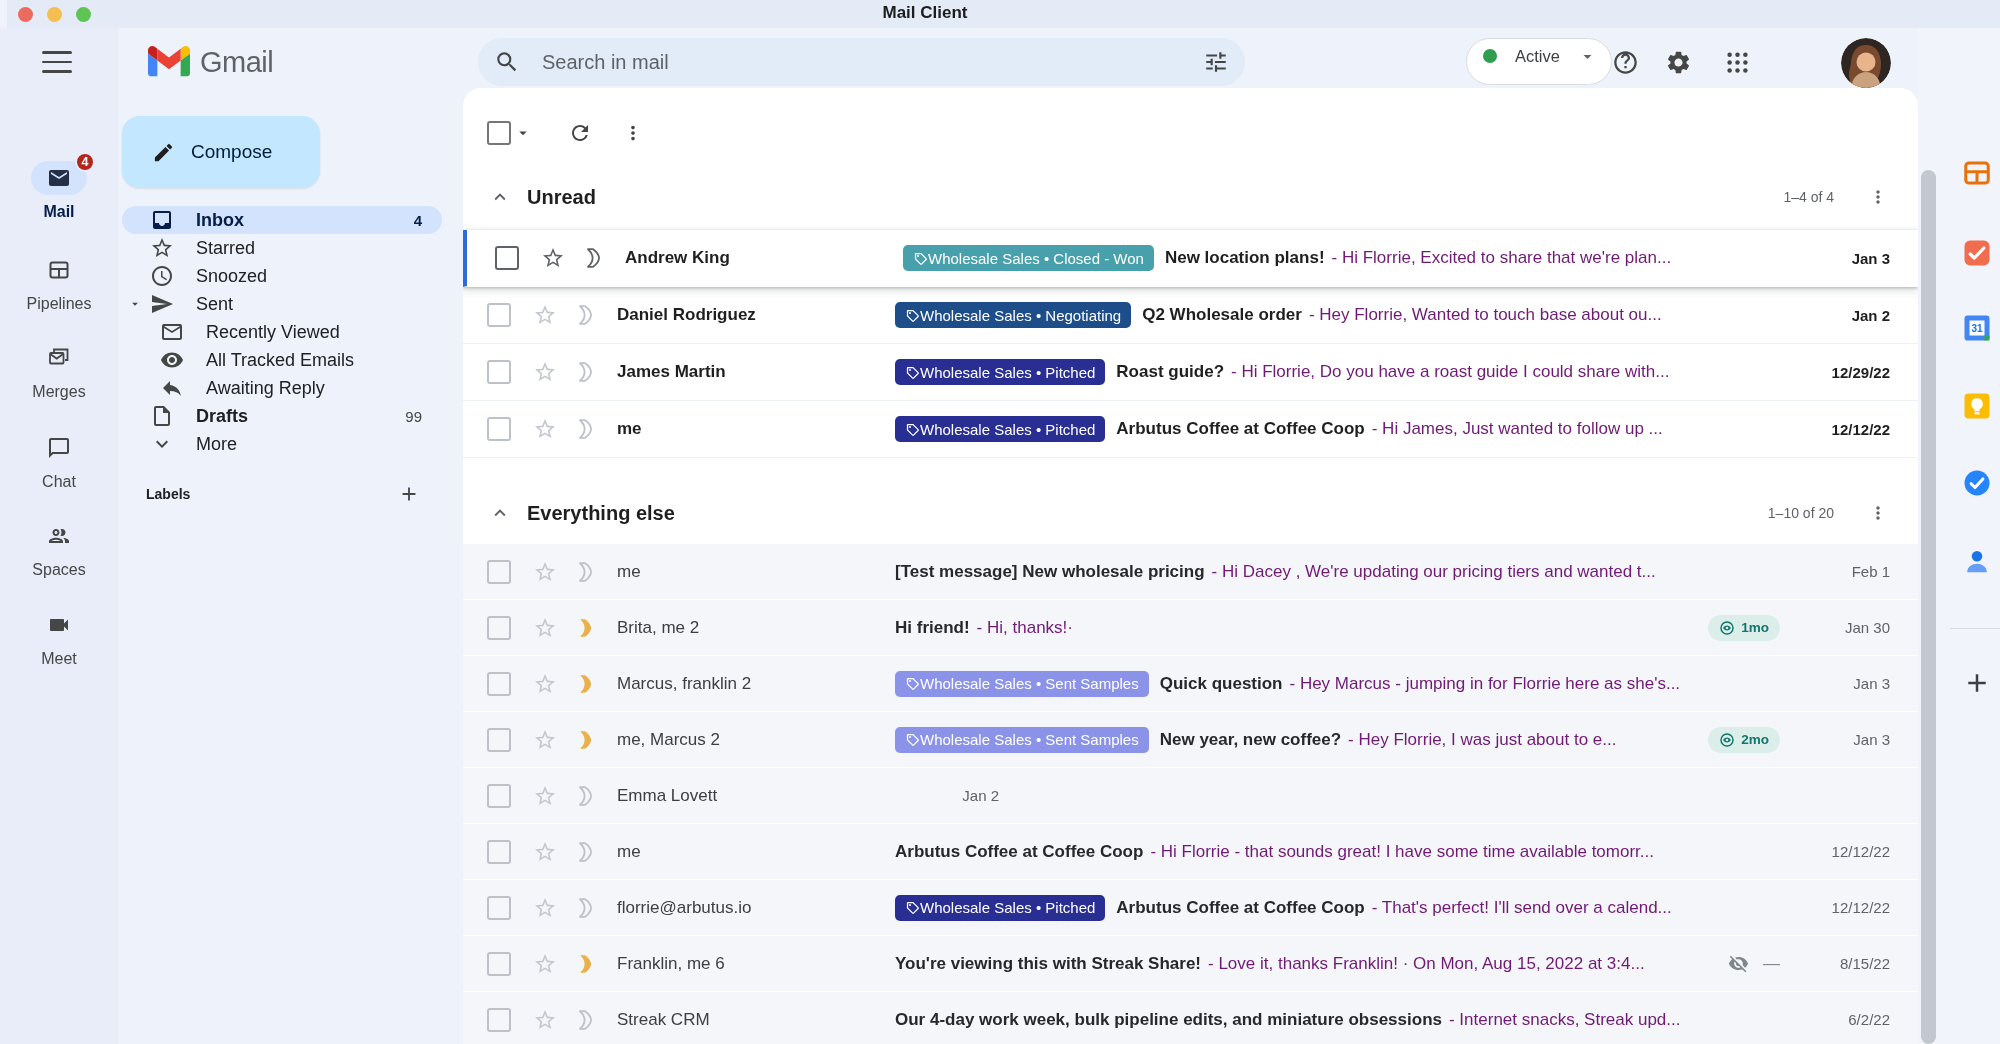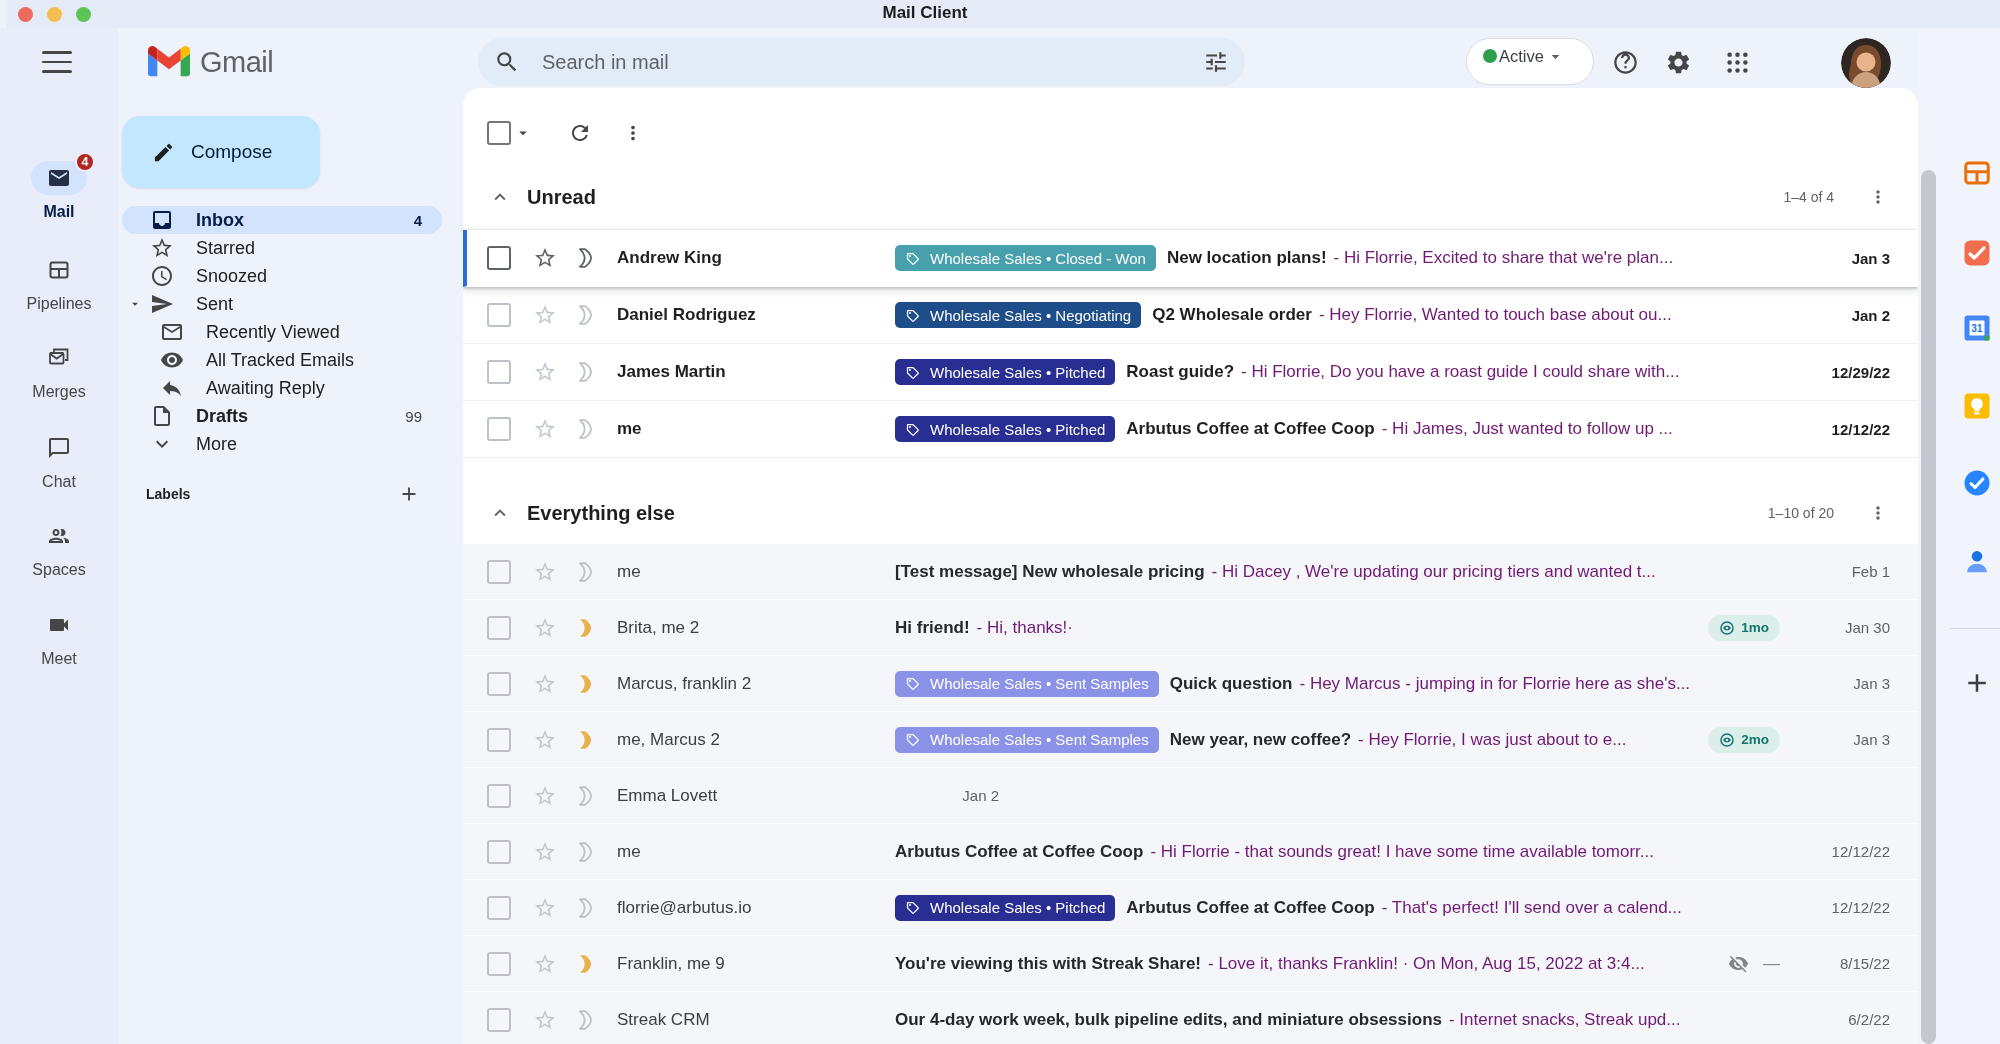--- a/index.html
+++ b/index.html
@@ -14,21 +14,21 @@
 
   
   .hamburger{position:absolute;left:42px;top:51px;width:30px;height:22px;display:flex;flex-direction:column;justify-content:space-between;cursor:pointer}
   .hamburger div{height:2.6px;background:#444746;border-radius:2px}
   .gmail-logo{position:absolute;left:148px;top:45px;width:42px;height:32px}
   .gmail-word{position:absolute;left:200px;top:46px;font-size:29px;color:#5f6368;letter-spacing:-.5px}
   .searchbar{position:absolute;left:478px;top:38px;width:767px;height:48px;background:#e2ebf8;border-radius:24px;display:flex;align-items:center;padding:0 16px;box-sizing:border-box}
   .searchbar .icon{color:#444746}
   .search-input{flex:1;margin-left:20px;border:0;background:transparent;outline:none;font-size:20px;color:#202124;font-family:"Liberation Sans",sans-serif}
   .search-input::placeholder{color:#5f6368}
-  .status-chip{position:absolute;left:1466px;top:38px;height:47px;min-width:128px;background:#fff;border:1px solid #dadce0;border-radius:24px;display:flex;align-items:center;padding:0 14px 11px 16px;box-sizing:border-box;gap:2px}
+  .status-chip{position:absolute;left:1466px;top:38px;height:47px;min-width:128px;background:#fff;border:1px solid #dadce0;border-radius:24px;display:flex;align-items:center;padding:0 14px 11px 16px;box-sizing:border-box;gap:18px}
   .status-dot{width:14px;height:14px;border-radius:50%;background:#2e9e4f}
   .status-label{font-size:16.5px;color:#3c4043;font-weight:500}
   .tb-ic{position:absolute;top:49px;width:27px;height:27px;color:#444746;cursor:pointer}
   .avatar{position:absolute;left:1841px;top:38px;width:50px;height:50px;border-radius:50%;overflow:hidden;cursor:pointer}
 
   
   .rail{position:absolute;left:0;top:28px;width:118px;bottom:0;background:#e8edf9}
   .rail-item{position:absolute;left:0;width:118px;display:flex;flex-direction:column;align-items:center;cursor:pointer}
   .rail-pill{width:56px;height:34px;border-radius:17px;display:flex;align-items:center;justify-content:center;position:relative}
   .rail-item.active .rail-pill{background:#d3e3fd}
@@ -68,32 +68,32 @@
   .toolbar .kebab{width:22px;height:22px;color:#444746;margin-left:30px;cursor:pointer}
   .section-header{height:66px;display:flex;align-items:center;padding:0 30px 0 26px;box-sizing:border-box}
   .section-header.later{height:62px;margin-top:24px}
   .sec-chevron{width:22px;height:22px;color:#5f6368;cursor:pointer}
   .sec-title{margin-left:16px;font-size:20px;font-weight:700;color:#1f1f1f}
   .sec-range{margin-left:auto;font-size:14px;color:#5f6368}
   .sec-kebab{width:20px;height:20px;color:#5f6368;margin-left:34px;cursor:pointer}
 
   .mail-row{display:flex;align-items:center;height:57px;padding:0 28px 0 24px;box-sizing:border-box;background:#fff;border-bottom:1px solid #eef1f5;cursor:pointer}
   .mail-row.read{height:56px;background:#f4f6fa;border-bottom:1px solid #fff}
-  .mail-row.selected{border-left:4px solid #2c6bd9;padding-left:20px;position:relative;z-index:2;box-shadow:0 1px 3px rgba(60,64,67,.3),0 3px 8px 1px rgba(60,64,67,.15);border-bottom:1px solid #fff}
+  .mail-row.selected{border-left:4px solid #2c6bd9;padding-left:28px;position:relative;z-index:2;box-shadow:0 1px 3px rgba(60,64,67,.3),0 3px 8px 1px rgba(60,64,67,.15);border-bottom:1px solid #fff}
   .row-cb{width:20px;height:20px;border:2px solid #bdc1c9;border-radius:3px;flex:none}
   .selected .row-cb{border-color:#5f6368}
   .row-star{width:24px;height:24px;margin-left:22px;color:#c3c7cf;flex:none}
   .selected .row-star{color:#5f6368}
   .row-streak{width:21px;height:22px;margin-left:19px;flex:none;color:#bdc1c9}
   .selected .row-streak{color:#5f6368}
   .row-streak.orange{color:#eab04c}
   .sender{width:278px;flex:none;margin-left:20px;font-size:17px;color:#3c4043;white-space:nowrap;overflow:hidden;padding-right:12px;box-sizing:border-box}
   .unread .sender{font-weight:700;color:#1f1f1f}
   .row-content{flex:1;display:flex;align-items:center;min-width:0;white-space:nowrap;overflow:hidden}
-  .chip{display:inline-flex;align-items:center;gap:10px;height:26px;padding:0 10px;border-radius:5px;color:#fff;font-size:15px;margin-right:11px;flex:none}
+  .chip{display:inline-flex;align-items:center;gap:0;height:26px;padding:0 10px;border-radius:5px;color:#fff;font-size:15px;margin-right:11px;flex:none}
   .chip .icon{width:15px;height:15px;color:#fff}
   .subject{font-size:17px;font-weight:700;color:#1f1f1f;flex:none}
   .read .subject{font-weight:600;color:#26282b}
   .snippet{font-size:17px;color:#701a75;margin-left:7px;flex:1 1 auto;min-width:0;overflow:hidden;text-overflow:ellipsis}
   .badge-eye{display:inline-flex;align-items:center;gap:6px;height:26px;padding:0 11px;border-radius:13px;background:#dceeea;color:#12766d;font-size:13.5px;font-weight:700;flex:none;margin:0 6px 0 14px}
   .badge-eye .icon{width:16px;height:16px}
   .badge-muted{display:inline-flex;align-items:center;gap:14px;color:#80868b;flex:none;margin:0 6px 0 14px}
   .badge-muted .icon{width:21px;height:21px}
   .badge-muted .dash{font-size:17px}
   .date{flex:none;width:104px;text-align:right;font-size:15px;color:#5f6368;font-weight:500;white-space:nowrap}
@@ -703,21 +703,21 @@
           <span class="icon row-star" style="width: 24px; height: 24px;">
             <svg viewBox="0 0 24 24">
               <path fill="currentColor" d="M22 9.24l-7.19-.62L12 2 9.19 8.63 2 9.24l5.46 4.73L5.82 21 12 17.27 18.18 21l-1.63-7.03L22 9.24zM12 15.4l-3.76 2.27 1-4.28-3.32-2.88 4.38-.38L12 6.1l1.71 4.04 4.38.38-3.32 2.88 1 4.28L12 15.4z"></path>
             </svg>
           </span>
           <span class="icon row-streak orange" style="width: 21px; height: 22px;">
             <svg viewBox="0 0 20 22">
               <path d="M3.5 2.2h5.1c3.5 2.4 5.6 5.3 6 8.8-.4 3.5-2.5 6.4-6 8.8H3.5c2.9-2.5 4.6-5.4 4.6-8.8S6.4 4.7 3.5 2.2z" fill="currentColor"></path>
             </svg>
           </span>
-          <span class="sender">Franklin, me 9</span>
+          <span class="sender">Franklin, me 6</span>
           <div class="row-content">
             <span class="subject">You're viewing this with Streak Share!</span>
             <span class="snippet">- Love it, thanks Franklin! · On Mon, Aug 15, 2022 at 3:4...</span>
           </div>
           <span class="badge-muted">
             <span class="icon" style="width: 21px; height: 21px;">
               <svg viewBox="0 0 24 24">
                 <path fill="currentColor" d="M12 7c2.76 0 5 2.24 5 5 0 .65-.13 1.26-.36 1.83l2.92 2.92c1.51-1.26 2.7-2.89 3.43-4.75-1.73-4.39-6-7.5-11-7.5-1.4 0-2.74.25-3.98.7l2.16 2.16C10.74 7.13 11.35 7 12 7zM2 4.27l2.28 2.28.46.46A11.8 11.8 0 0 0 1 12c1.73 4.39 6 7.5 11 7.5 1.55 0 3.03-.3 4.38-.84l.42.42L19.73 22 21 20.73 3.27 3 2 4.27zM7.53 9.8l1.55 1.55c-.05.21-.08.43-.08.65 0 1.66 1.34 3 3 3 .22 0 .44-.03.65-.08l1.55 1.55c-.67.33-1.41.53-2.2.53-2.76 0-5-2.24-5-5 0-.79.2-1.53.53-2.2z"></path>
               </svg>
             </span>

